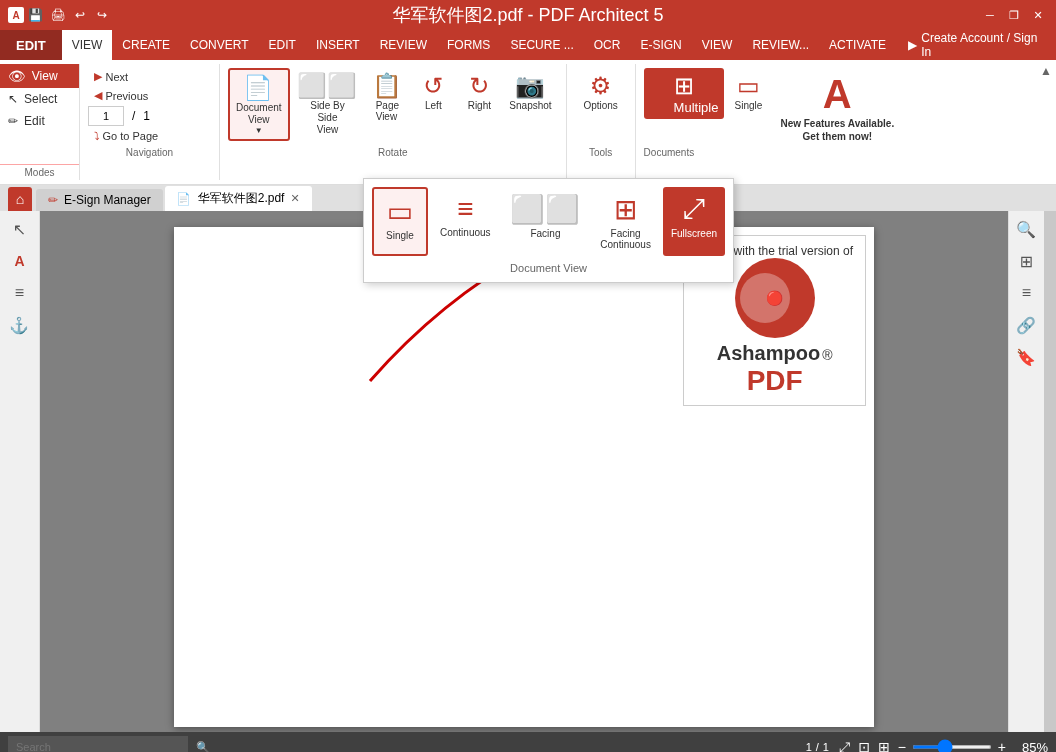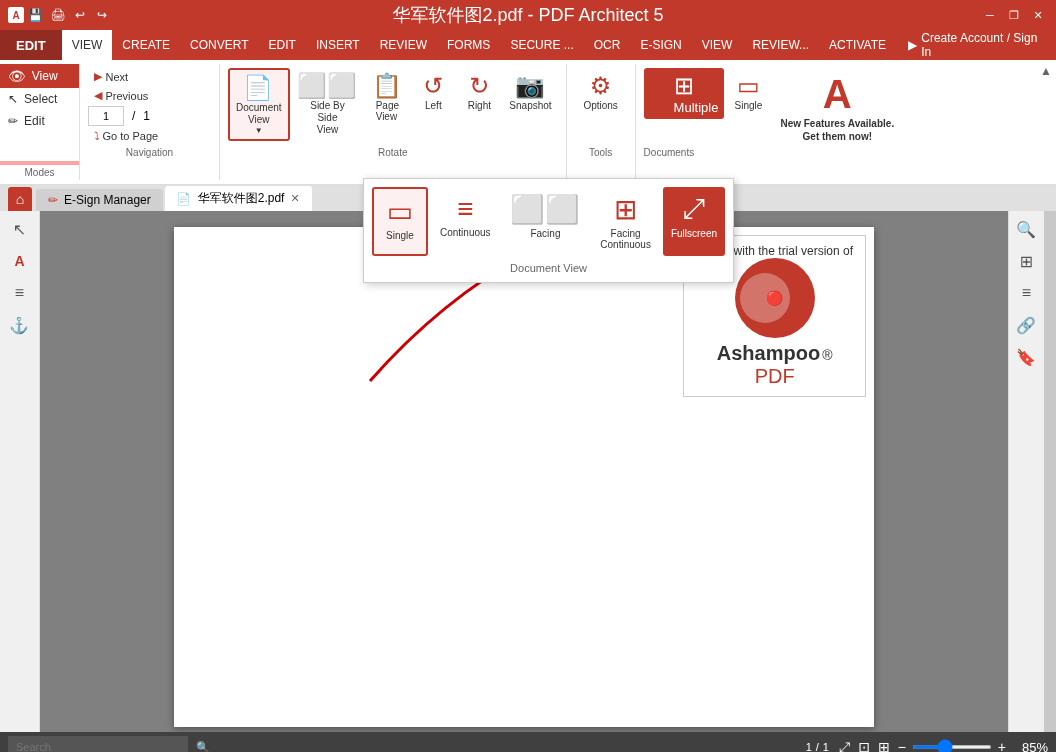--- a/index.html
+++ b/index.html
@@ -77,21 +77,21 @@
     .mode-btn {
       display: flex;
       align-items: center;
       gap: 6px;
       padding: 4px 8px;
       cursor: pointer;
       font-size: 12px;
       color: #333;
     }
     .mode-btn.active { background: #c0392b; color: white; }
-    .modes-label { font-size: 10px; color: #666; text-align: center; padding: 2px; border-top: 4px solid #fca5a5; margin-top: auto; }
+    .modes-label { font-size: 10px; color: #666; text-align: center; padding: 2px; border-top: 1px solid #fca5a5; margin-top: auto; }
     .nav-row { display: flex; align-items: center; gap: 4px; margin-bottom: 2px; }
     .nav-btn { display: flex; align-items: center; gap: 3px; padding: 2px 6px; cursor: pointer; font-size: 11px; color: #333; border: none; background: transparent; border-radius: 2px; }
     .page-input { width: 36px; height: 20px; text-align: center; border: 1px solid #ccc; font-size: 11px; }
 
     
     .dropdown-popup {
       position: absolute;
       top: 118px;
       left: 363px;
       background: white;
@@ -233,21 +233,21 @@
     .ashampoo-circle::after {
       content: '';
       position: absolute;
       width: 50px;
       height: 50px;
       background: rgba(255,255,255,0.3);
       border-radius: 50%;
       top: 15px;
       left: 5px;
     }
-    .pdf-text { font-size: 20px; font-weight: normal; color: #c0392b; }
+    .pdf-text { font-size: 28px; font-weight: bold; color: #c0392b; }
     .watermark { font-size: 18px; color: #333; margin-top: 40px; }
 
     
     .right-sidebar {
       width: 36px;
       background: #f0f0f0;
       border-left: 1px solid #ddd;
       display: flex;
       flex-direction: column;
       align-items: center;

